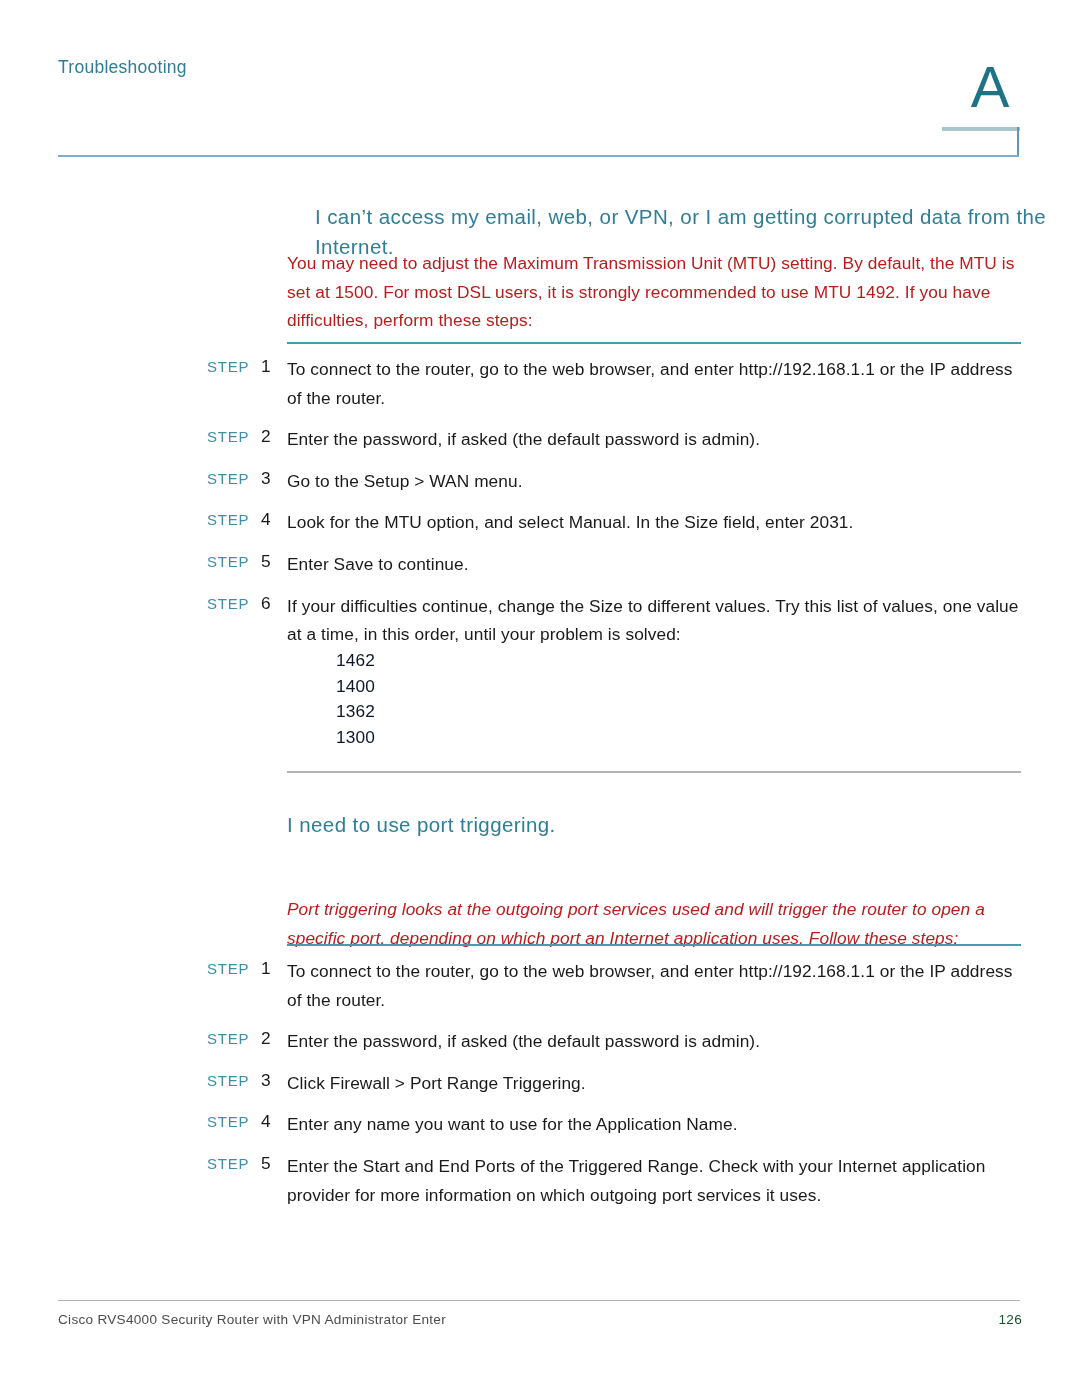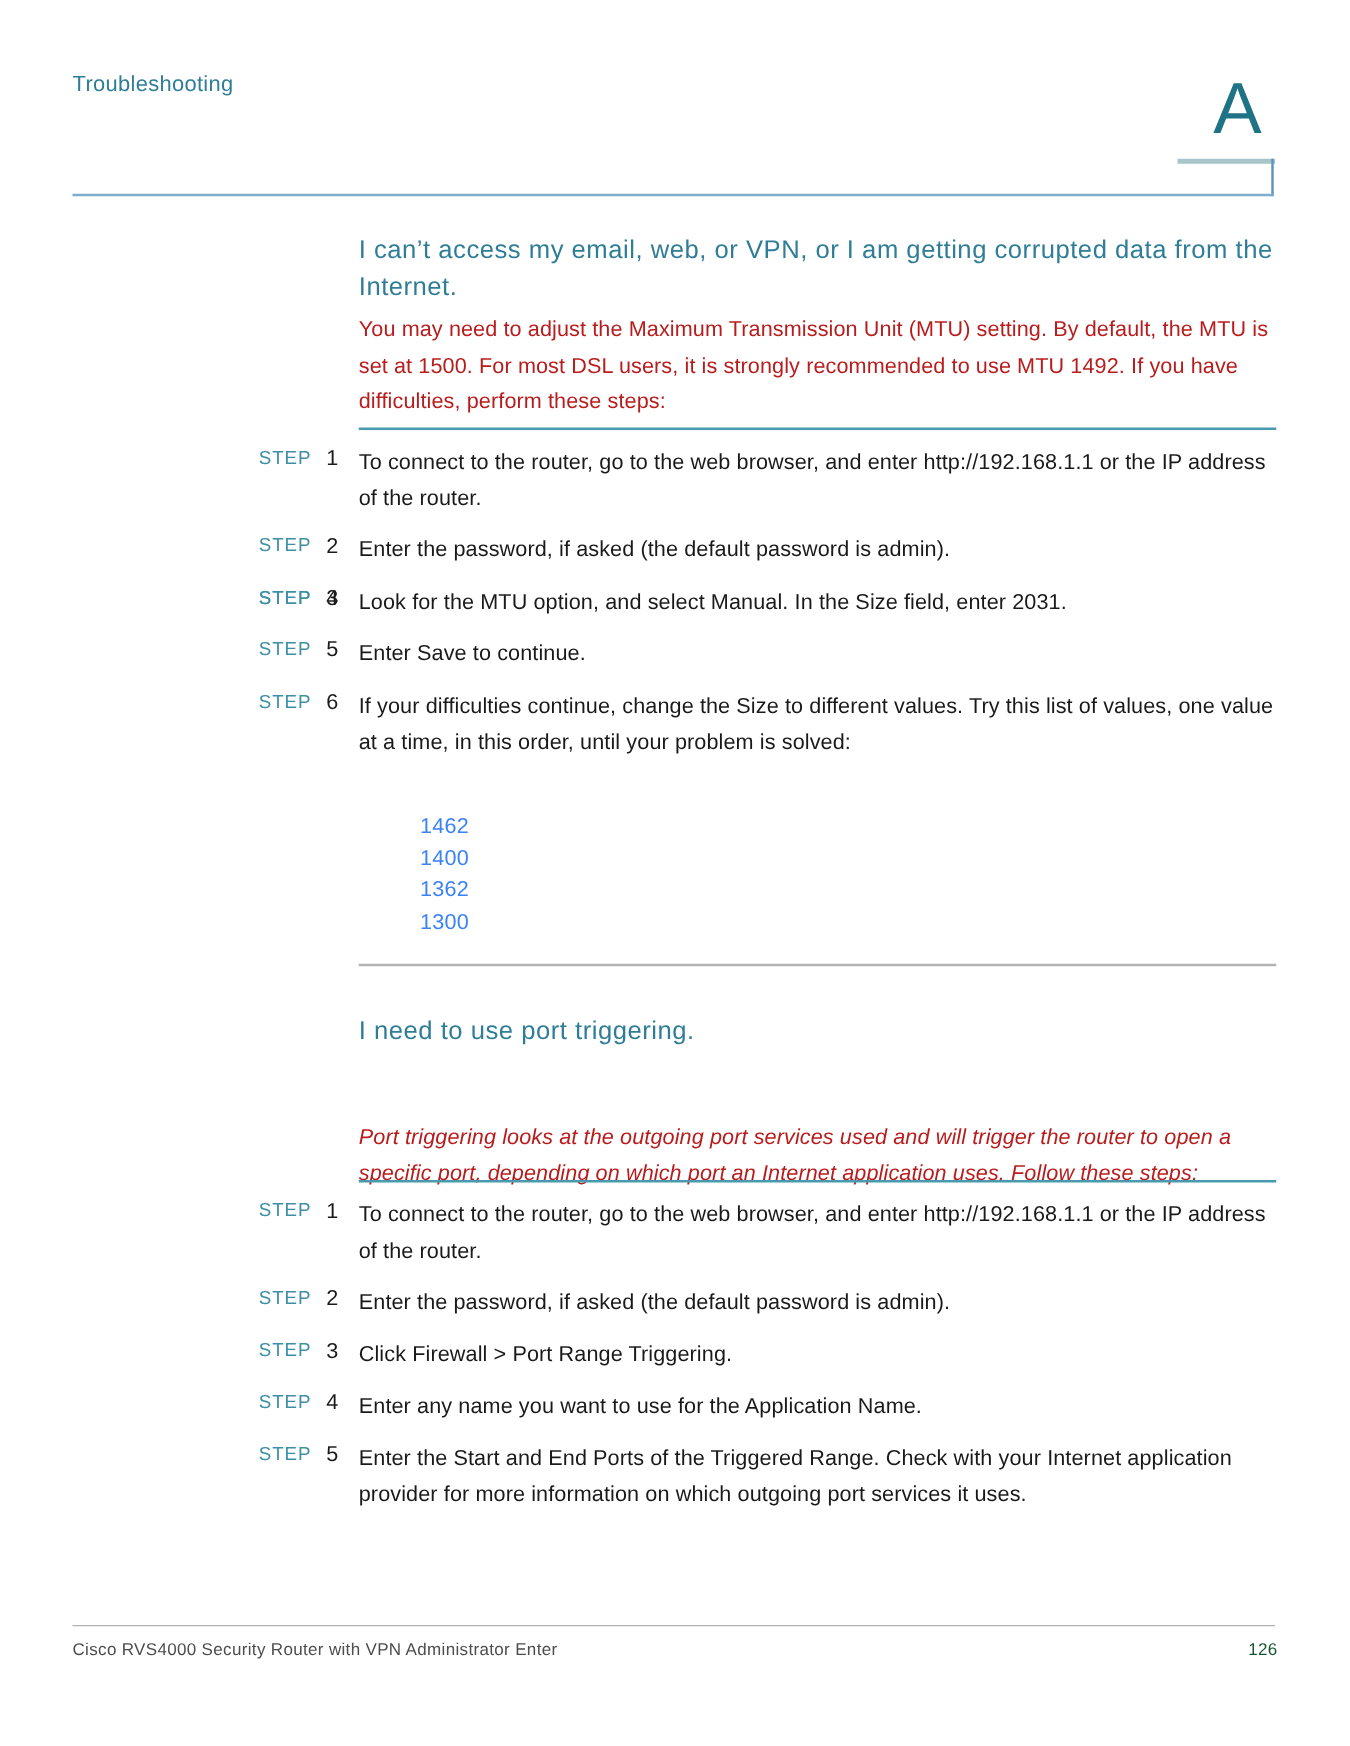--- a/index.html
+++ b/index.html
@@ -76,21 +76,21 @@
 
   .section-heading {
     position: absolute;
     left: 287px;
     width: 735px;
     font-size: 20.5px;
     line-height: 30px;
     letter-spacing: 0.02em;
     color: #2f7d96;
   }
-  #heading-mtu { top: 185px; }
+  #heading-mtu { top: 202px; margin-left: 28px; }
   #heading-trigger { top: 810px; }
 
   .body-para {
     position: absolute;
     left: 287px;
     width: 736px;
     font-size: 17.3px;
     line-height: 28.6px;
     letter-spacing: 0.005em;
     color: #b91c1c;
@@ -160,21 +160,21 @@
   }
 
   
   .value-list {
     position: absolute;
     left: 336px;
     top: 648px;
     font-size: 17.3px;
     line-height: 25.6px;
     letter-spacing: 0.01em;
-    color: #3b82f6;
+    color: #0f172a;
   }
   .value-list div { white-space: nowrap; }
 
   
   .footer-rule {
     position: absolute;
     left: 58px;
     top: 1300px;
     width: 962px;
     height: 1px;
@@ -227,20 +227,21 @@
 
     <div class="step">
       <span class="step-label">STEP</span>
       <span class="step-num">2</span>
       <div class="step-text">Enter the password, if asked (the default password is admin).</div>
     </div>
 
     <div class="step">
       <span class="step-label">STEP</span>
       <span class="step-num">3</span>
+      <div class="step-text">Go to the Setup &gt; WAN menu.</div>
     </div>
 
     <div class="step">
       <span class="step-label">STEP</span>
       <span class="step-num">4</span>
       <div class="step-text">Look for the MTU option, and select Manual. In the Size field, enter 2031.</div>
     </div>
 
     <div class="step">
       <span class="step-label">STEP</span>

